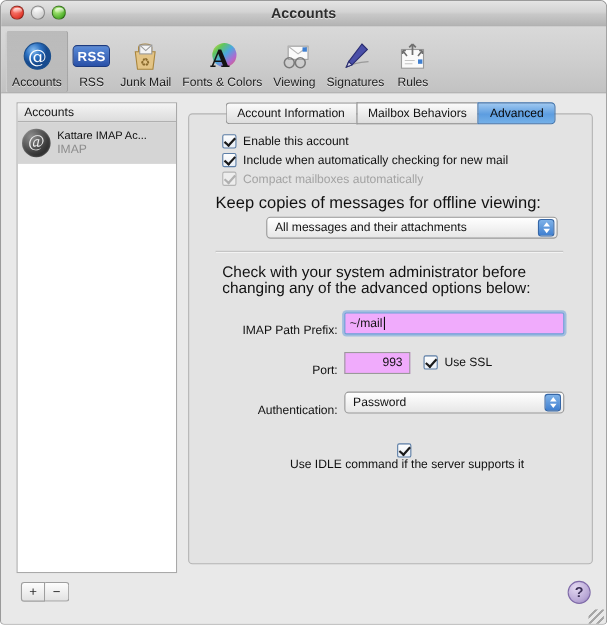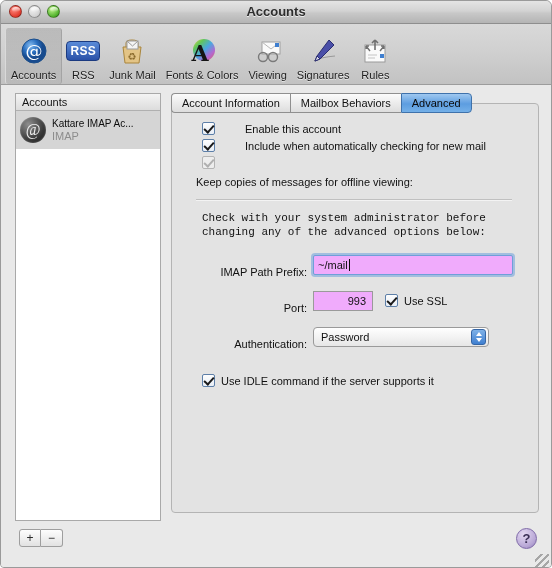--- a/index.html
+++ b/index.html
@@ -204,21 +204,21 @@
   .pm-btn.right { border-radius: 0 3px 3px 0; border-left: none; }
 
   
   .tabwrap {
     position: absolute;
     left: 170px; top: 8px;
     width: 368px;
   }
   .tabs {
     display: flex;
-    justify-content: flex-start;
+    justify-content: center;
     position: relative;
     z-index: 3;
     height: 20px;
   }
   .tab {
     font-size: 11px;
     color: #111;
     padding: 3px 10px 0;
     height: 20px;
     box-sizing: border-box;
@@ -240,21 +240,21 @@
     padding-top: 18px;
     height: 410px;
     background: #e3e3e3;
     border: 1px solid #b4b4b4;
     border-radius: 4px;
     box-sizing: border-box;
   }
 
   
   .row { display: flex; align-items: center; }
-  .chk-row { margin: 0 0 4px 30px; gap: 24px; }
+  .chk-row { margin: 0 0 4px 30px; }
   .checkbox {
     width: 13px; height: 13px;
     border-radius: 2px;
     border: 1px solid #5d7fa8;
     background: linear-gradient(to bottom,#fdfdfd,#e8eef6);
     position: relative;
     box-sizing: border-box;
     flex: 0 0 auto;
     margin-right: 6px;
   }
@@ -269,31 +269,30 @@
   }
   .checkbox.disabled {
     border-color: #b4b4b4;
     background: #ededed;
   }
   .checkbox.disabled.on::after { border-color: #b0b0b0; }
   .chk-label { font-size: 11px; color: #111; }
   .chk-label.disabled { color: #a3a3a3; }
 
   .section-label {
-    font-size: 11px;
+    font-size: 15px;
     color: #111;
     margin: 7px 0 4px 24px;
   }
   .hint {
-    font-size: 11px;
+    font-size: 14px;
     color: #111;
     margin: 0 0 0 30px;
     line-height: 14px;
     width: 300px;
-    font-family: Liberation Mono, monospace;
   }
 
   .popup {
     position: relative;
     height: 20px;
     background: linear-gradient(to bottom,#ffffff,#e6e6e6);
     border: 1px solid #9a9a9a;
     border-radius: 4px;
     box-sizing: border-box;
     display: flex;
@@ -535,24 +534,34 @@
           <div class="chk-label">Enable this account</div>
         </div>
 
         <div class="row chk-row">
           <div class="checkbox on"></div>
           <div class="chk-label">Include when automatically checking for new mail</div>
         </div>
 
         <div class="row chk-row">
           <div class="checkbox on disabled"></div>
+          <div class="chk-label disabled">Compact mailboxes automatically</div>
         </div>
 
         <div class="section-label">Keep copies of messages for offline viewing:</div>
 
+        <div style="margin-left:70px; width:265px;">
+          <div class="popup">
+            <span>All messages and their attachments</span>
+            <span class="stepper">
+              <span class="arrow-up"></span>
+                <span class="arrow-dn"></span>
+            </span>
+          </div>
+        </div>
 
         <div class="hr"></div>
 
         <div class="hint">Check with your system administrator before changing any of the advanced options below:</div>
 
         <div class="row" style="margin:12px 0 0 30px;">
           <div class="field-label" style="width:105px;">IMAP Path Prefix:</div>
           <div class="textfield focused" style="width:200px; margin-left:6px;">
             <span>~/mail</span>
               <span class="caret"></span>
@@ -561,30 +570,30 @@
 
         <div class="row" style="margin:9px 0 0 30px;">
           <div class="field-label" style="width:105px;">Port:</div>
           <div class="textfield num" style="width:60px; margin-left:6px;">993</div>
           <div class="checkbox on" style="margin-left:12px;"></div>
           <div class="chk-label">Use SSL</div>
         </div>
 
         <div class="row" style="margin:9px 0 0 30px;">
           <div class="field-label" style="width:105px;">Authentication:</div>
-          <div class="popup" style="width:176px; margin-left:6px;text-align:center;">
+          <div class="popup" style="width:200px; margin-left:6px;text-align:center;">
             <span>Password</span>
             <span class="stepper">
               <span class="arrow-up"></span>
                 <span class="arrow-dn"></span>
             </span>
           </div>
         </div>
 
-        <div class="row" style="margin:24px 0 0 30px;">
+        <div class="row" style="margin:24px 0 0 30px;flex-direction:column;">
           <div class="checkbox on"></div>
           <div class="chk-label">Use IDLE command if the server supports it</div>
         </div>
 
       </div>
     </div>
 
     <div class="help">?</div>
     <div class="grip"></div>
   </div>

